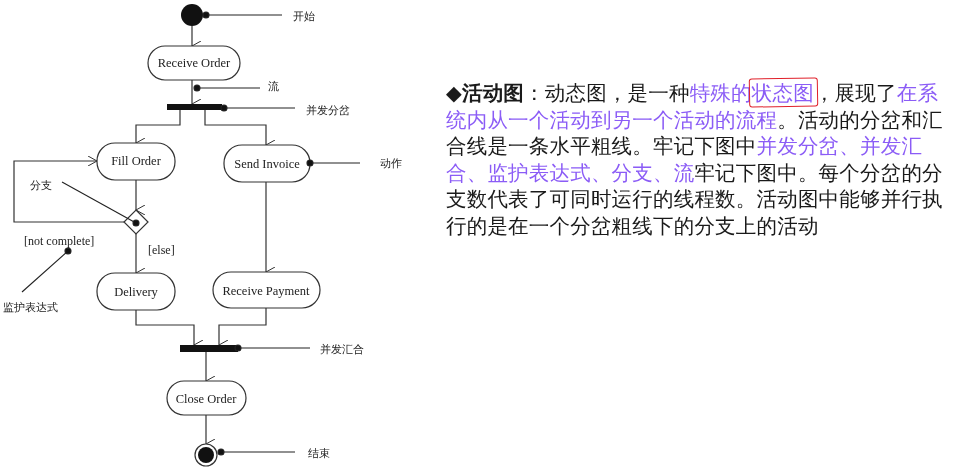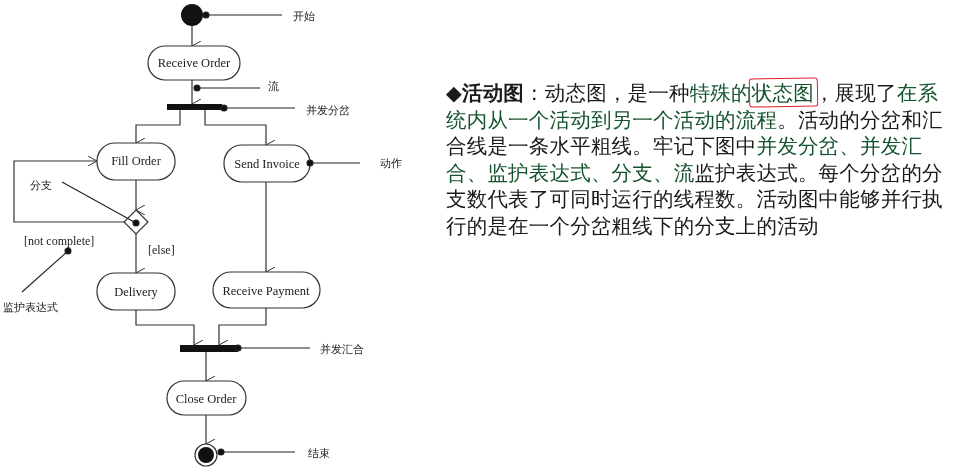--- a/index.html
+++ b/index.html
@@ -2,21 +2,21 @@
 <html><head>
 <meta charset="utf-8">
 <style>
   html,body{margin:0;padding:0;background:#fff;}
   body{width:979px;height:468px;position:relative;overflow:hidden;font-family:"DejaVu Sans",sans-serif;}
   #diagram{position:absolute;left:0;top:0;width:430px;height:468px;}
   .node-label{font-family:"Liberation Serif",serif;font-size:12.5px;fill:#222;}
   .anno{font-family:"DejaVu Sans",sans-serif;font-size:11px;fill:#222;}
   .guard{font-family:"Liberation Serif",serif;font-size:12px;fill:#222;}
   #desc{position:absolute;left:446px;top:80px;width:500px;font-size:20.5px;line-height:26.5px;color:#1a1a1a;letter-spacing:0.2px;}
-  #desc .red{color:#14532d;}
+  #desc .red{color:#8b5cf6;}
   #desc .bold{font-weight:bold;}
   #desc .boxed{position:relative;}
   #desc .boxed::after{content:"";position:absolute;left:-3px;top:-3px;right:-4px;bottom:-2px;border:1.5px solid #e0202a;border-radius:3px;transform:rotate(-1deg);}
 </style>
 </head>
 <body>
 
 <svg id="diagram" viewBox="0 0 430 468" xmlns="http://www.w3.org/2000/svg">
   <defs>
     <marker id="arr" markerWidth="10" markerHeight="10" refX="5" refY="9" orient="auto" markerUnits="userSpaceOnUse">
@@ -111,13 +111,13 @@
   <text class="anno" x="293" y="20">开始</text>
   <text class="anno" x="268" y="90">流</text>
   <text class="anno" x="306" y="114">并发分岔</text>
   <text class="anno" x="380" y="167">动作</text>
   <text class="anno" x="30" y="189">分支</text>
   <text class="anno" x="3" y="311">监护表达式</text>
   <text class="anno" x="320" y="353">并发汇合</text>
   <text class="anno" x="308" y="457">结束</text>
 </svg>
 
-<div id="desc"><span class="bold">◆</span><span class="bold">活动图</span><span>：动态图，是一种</span><span class="red">特殊的</span><span class="red boxed">状态图</span><span>，展现了</span><span class="red">在系统内从一个活动到另一个活动的流程</span><span>。活动的分岔和汇合线是一条水平粗线。牢记下图中</span><span class="red">并发分岔、并发汇合、监护表达式、分支、流</span><span>监护表达式。每个分岔的分支数代表了可同时运行的线程数。活动图中能够并行执行的是在一个分岔粗线下的分支上的活动</span></div>
+<div id="desc"><span class="bold">◆</span><span class="bold">活动图</span><span>：动态图，是一种</span><span class="red">特殊的</span><span class="red boxed">状态图</span><span>，展现了</span><span class="red">在系统内从一个活动到另一个活动的流程</span><span>。活动的分岔和汇合线是一条水平粗线。牢记下图中</span><span class="red">并发分岔、并发汇合、监护表达式、分支、流</span><span>牢记下图中。每个分岔的分支数代表了可同时运行的线程数。活动图中能够并行执行的是在一个分岔粗线下的分支上的活动</span></div>
 
 </body></html>

